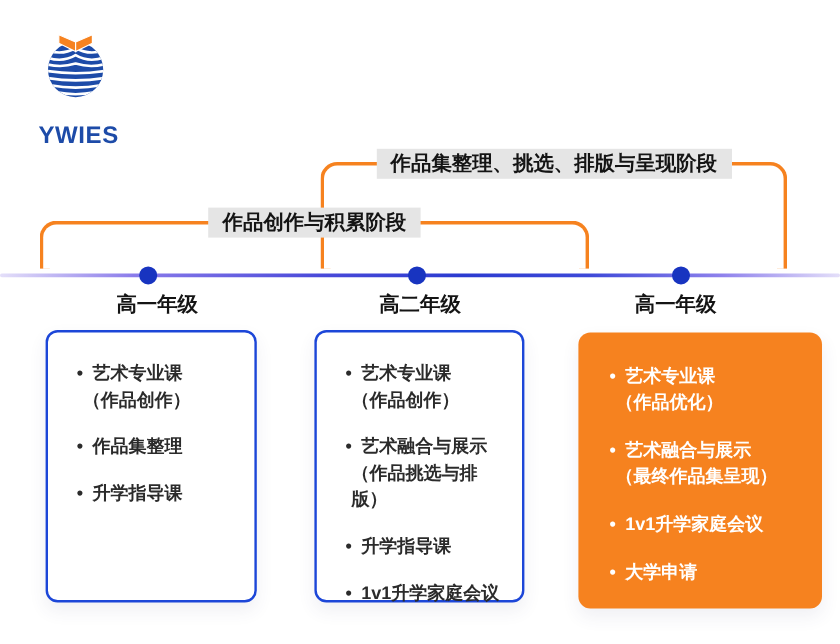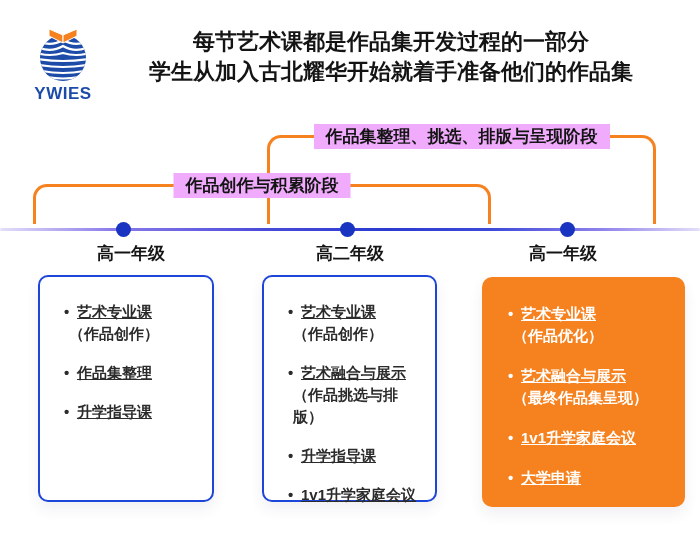--- a/index.html
+++ b/index.html
@@ -3,31 +3,31 @@
 <meta charset="utf-8">
 <style>
   html,body{margin:0;padding:0;background:#fff;}
   .canvas{
     position:relative;width:700px;height:537px;background:#ffffff;overflow:hidden;
     font-family:"Liberation Sans","DejaVu Sans",sans-serif;
   }
   
   .logo{position:absolute;left:32px;top:27px;width:62px;text-align:center;}
   .logo-mark{display:block;margin:0 auto;}
-  .logo-text{display:block;margin-top:1px;font-size:17px;font-weight:800;color:#1D4BA8;letter-spacing:.5px;}
+  .logo-text{display:block;margin-top:19px;font-size:20px;font-weight:800;color:#1D4BA8;letter-spacing:.5px;}
   
   .title{position:absolute;left:88px;right:6px;top:27px;text-align:center;
          font-size:22px;line-height:30px;font-weight:800;color:#141414;}
   
   .bracket{position:absolute;border:3px solid #F6821F;border-bottom:none;
            border-radius:14px 14px 0 0;box-sizing:border-box;background:transparent;}
   .bracket-upper{left:267px;top:135px;width:389px;height:89px;z-index:1;}
   .bracket-lower{left:33px;top:184px;width:458px;height:40px;z-index:2;}
   .phase-label{position:absolute;top:-14px;left:50%;transform:translateX(-50%);
-               background:#f0abfc;padding:1px 12px;font-size:17px;font-weight:800;
+               background:#e5e5e5;padding:1px 12px;font-size:17px;font-weight:800;
                color:#141414;white-space:nowrap;}
   
   .timeline{position:absolute;left:0;top:228px;width:700px;height:3px;border-radius:2px;
     background:linear-gradient(90deg,#E4DFF9 0%,#8A7BEA 16%,#4A4AD9 38%,#2B3BD0 55%,#3D49D8 70%,#8F82EC 86%,#E4DFF9 100%);
     z-index:3;}
   .dot{position:absolute;top:-6px;width:15px;height:15px;border-radius:50%;background:#1834C0;}
   .dot-1{left:116px;} .dot-2{left:340px;} .dot-3{left:560px;}
   .grade{position:absolute;top:242px;width:160px;text-align:center;
          font-size:17px;font-weight:800;color:#141414;z-index:3;}
   .grade-1{left:51px;} .grade-2{left:270px;} .grade-3{left:483px;}
@@ -36,21 +36,21 @@
       border:2px solid #1C46D8;border-radius:10px;
       padding:24px 10px 10px 24px;box-shadow:0 7px 14px rgba(70,70,120,.08);}
   .box-1{left:38px;top:275px;width:176px;height:227px;}
   .box-2{left:262px;top:275px;width:175px;height:227px;}
   .box-3{left:482px;top:277px;width:203px;height:230px;
          background:#F6821F;border:none;padding:26px 10px 10px 26px;}
   .item{position:relative;padding-left:13px;margin-bottom:17px;
         font-size:15px;font-weight:700;color:#2b2b2b;line-height:22px;}
   .box-3 .item{color:#ffffff;margin-bottom:18px;}
   .item .bullet{position:absolute;left:0;top:0;}
-  .item .main{display:block;text-decoration:underline;}
+  .item .main{display:block;}
   .item .sub{display:block;margin-left:-8px;}
   .item .sub:empty{display:none;}
 </style>
 </head>
 <body>
 
 <div class="canvas">
 
   <div class="logo">
     <svg class="logo-mark" width="56" height="56" viewBox="0 0 56 56">
@@ -68,24 +68,20 @@
         <path d="M4 38 Q28 42 52 38"></path>
         <path d="M7 44 Q28 48 49 44"></path>
         <path d="M12 50 Q28 53 44 50"></path>
       </g>
       <polygon points="28,8 14,2 14,9 28,16" fill="#F6821F" stroke="#ffffff" stroke-width="1"></polygon>
       <polygon points="28,8 42,2 42,9 28,16" fill="#F6821F" stroke="#ffffff" stroke-width="1"></polygon>
     </svg>
     <span class="logo-text">YWIES</span>
   </div>
 
-  <div class="title">
-    <div>每节艺术课都是作品集开发过程的一部分</div>
-    <div>学生从加入古北耀华开始就着手准备他们的作品集</div>
-  </div>
 
   <div class="bracket bracket-upper">
     <span class="phase-label">作品集整理、挑选、排版与呈现阶段</span>
   </div>
 
   <div class="bracket bracket-lower">
     <span class="phase-label">作品创作与积累阶段</span>
   </div>
 
   <div class="timeline">

